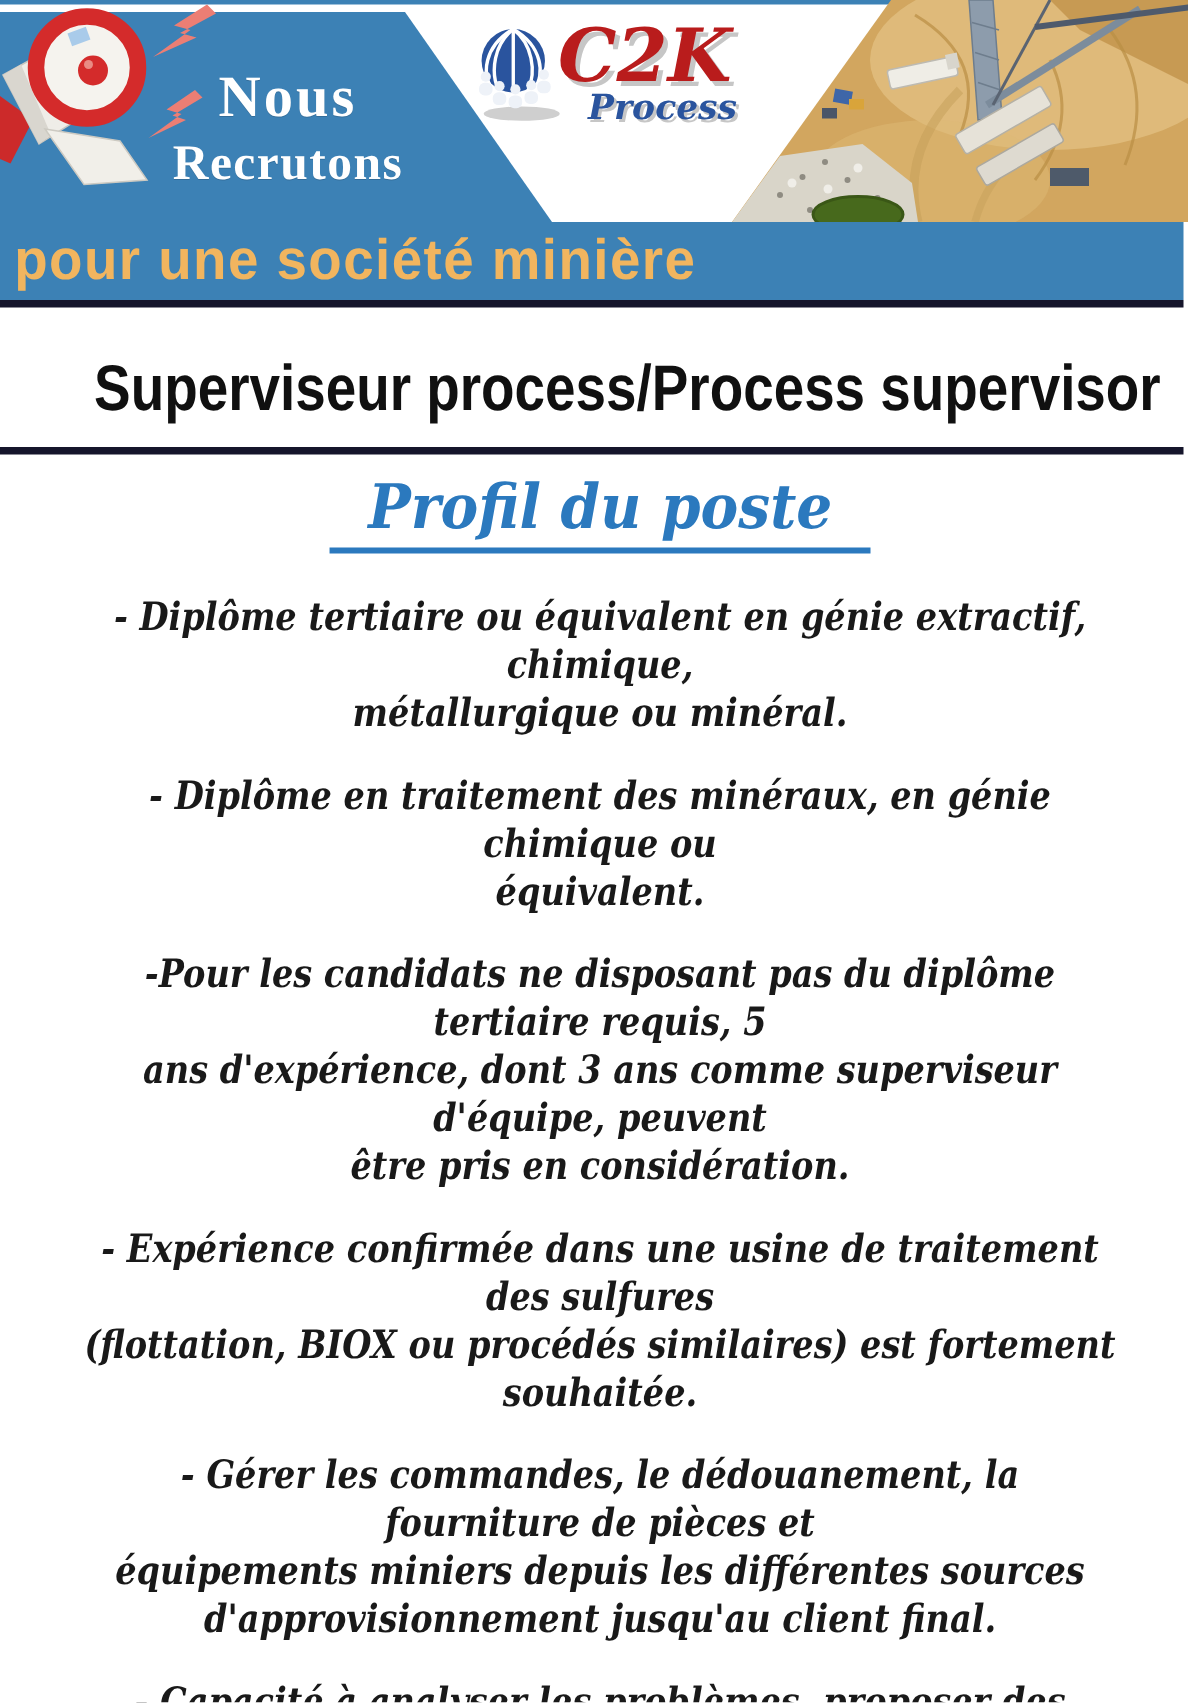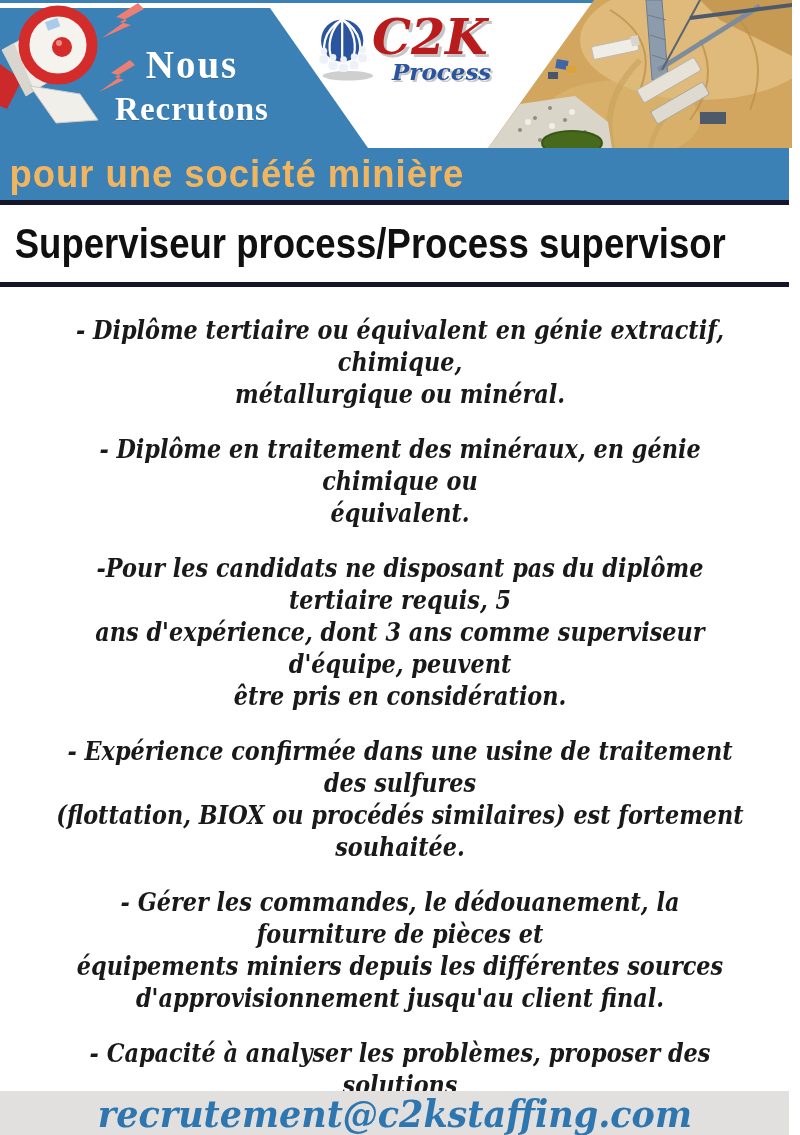--- a/index.html
+++ b/index.html
@@ -39,21 +39,21 @@
   .banner-band {
     width:789px; height:52px; background:#3C81B5;
     display:flex; align-items:center; 
   }
   .banner-band .txt {
     display:inline-block; transform:scaleX(.96);
     font-weight:bold; font-size:38px; letter-spacing:1px; color:#F1B55F;
   }
   .rule { width:789px; height:5px; background:#15152B; }
   .title-band {
-    width:789px; height:77px; display:flex; align-items:center; justify-content:flex-end;
+    width:789px; height:77px; display:flex; align-items:center; justify-content:flex-start;margin-top:16px;
   }
   .title-band .txt {
     display:inline-block; transform:scaleX(.85);
     font-weight:bold; font-size:43px; color:#101010; letter-spacing:0;
     white-space:nowrap;
   }
 
   
   .script { font-family:"DejaVu Serif", serif; font-style:italic; font-weight:bold; }
 
@@ -199,36 +199,36 @@
   </div>
 
   <div class="rule"></div>
 
   <div class="title-band">
     <span class="txt">Superviseur process/Process supervisor</span>
   </div>
 
   <div class="rule"></div>
 
+  <div class="section-head">
+    <span class="txt script">Profil du poste</span>
+  </div>
 
   <div class="bullets">
     <p class="bullet script">- Diplôme  tertiaire ou équivalent  en génie extractif,  chimique,
 métallurgique  ou minéral.</p>
     <p class="bullet script">- Diplôme  en traitement  des minéraux,  en génie  chimique  ou
 équivalent.</p>
     <p class="bullet script">-Pour les candidats  ne disposant  pas du diplôme  tertiaire  requis,  5
 ans d'expérience,  dont 3  ans comme  superviseur  d'équipe,  peuvent
 être pris en considération.</p>
     <p class="bullet script">- Expérience  confirmée  dans une usine  de traitement  des sulfures
 (flottation,  BIOX ou procédés  similaires) est fortement  souhaitée.</p>
     <p class="bullet script">- Gérer les commandes, le dédouanement, la fourniture de pièces et
 équipements miniers depuis les différentes sources
 d'approvisionnement jusqu'au client final.</p>
     <p class="bullet script">- Capacité  à analyser  les problèmes,  proposer  des solutions
 pratiques  et prendre des décisions  rapides..</p>
 
   </div>
 
-  <div class="email-band">
-    <a class="txt script">recrutement@c2kstaffing.com</a>
-  </div>
 
 </div>
 
 </body></html>

